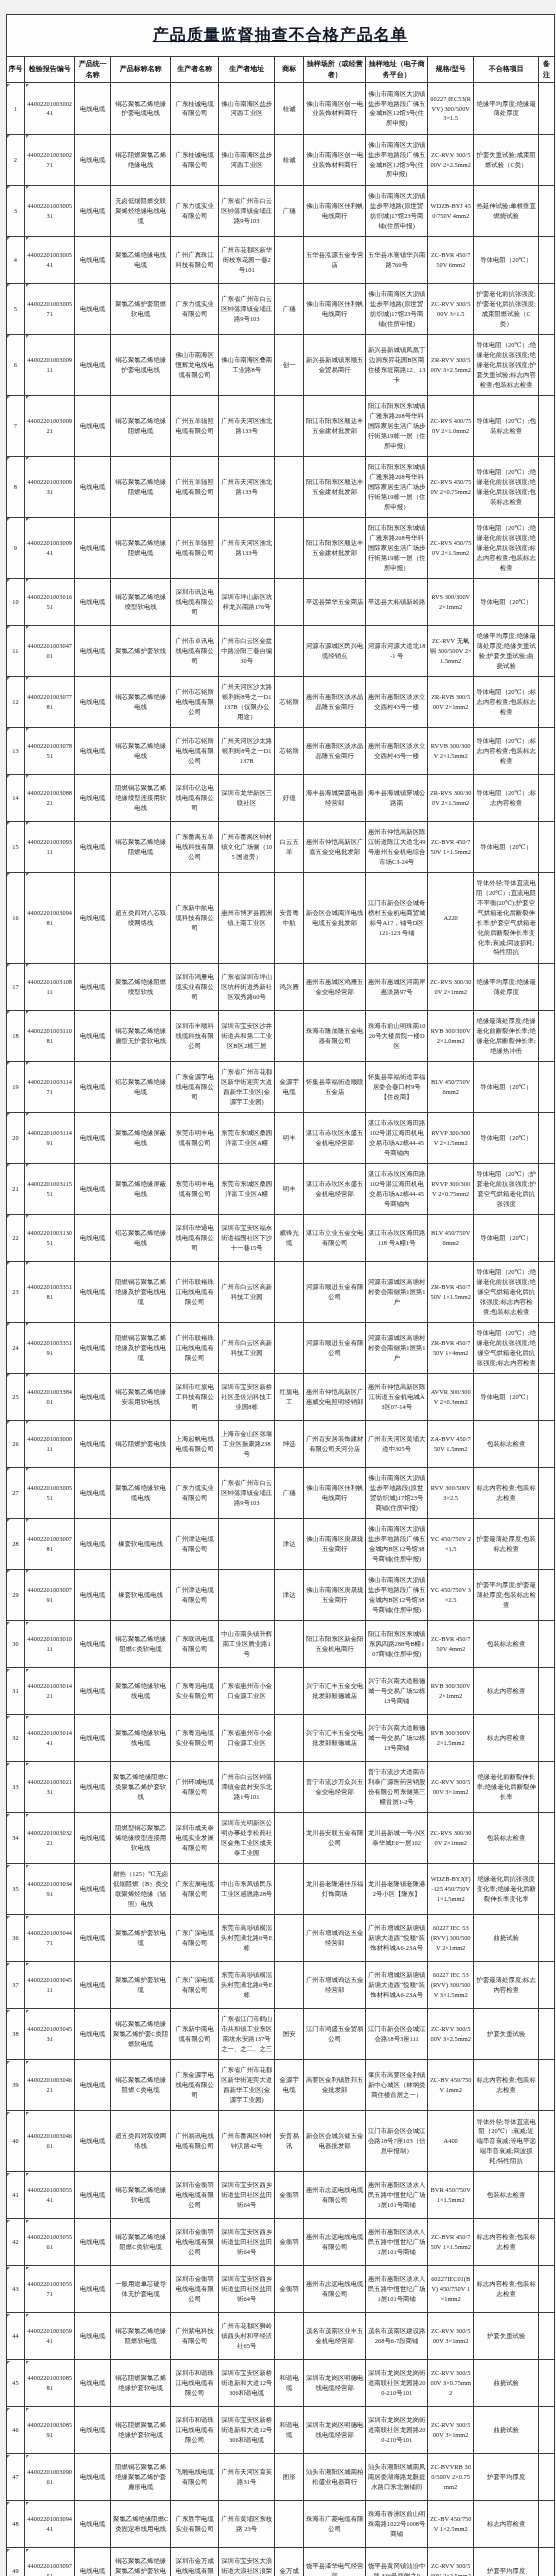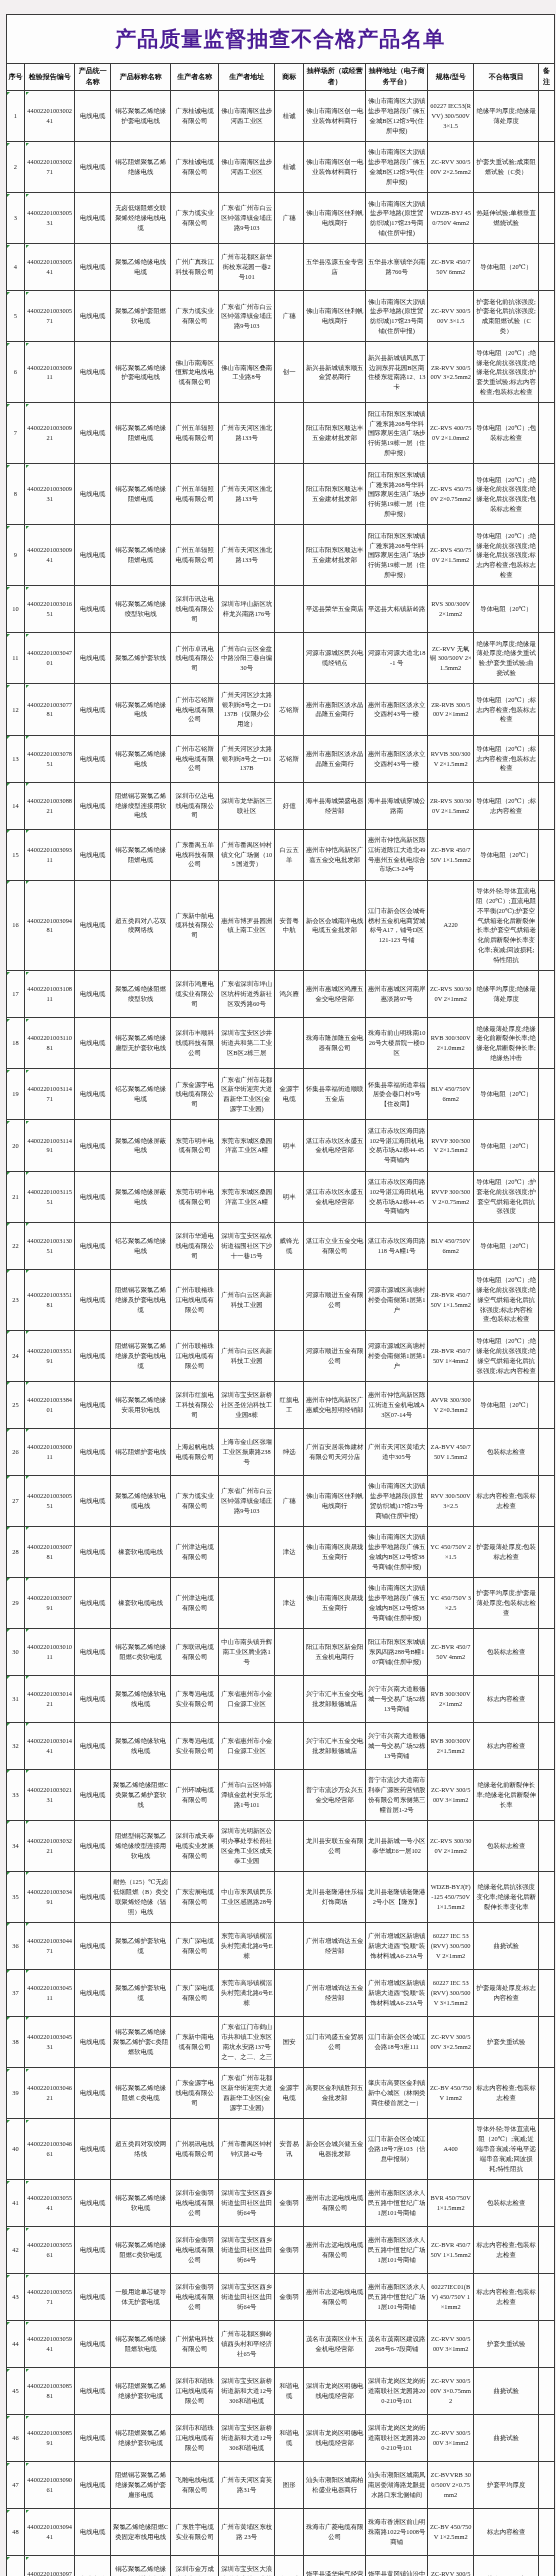--- a/index.html
+++ b/index.html
@@ -26,24 +26,25 @@
     padding:5.2px 1.5px;
     font-size:6.4px;
     line-height:1.55;
     word-break:break-all;
     position:relative;
     background:#fdfdfd;
   }
   .title-cell{
     font-family:"Liberation Sans","DejaVu Sans",sans-serif;
     font-weight:bold;
-    font-size:21px;
+    font-size:16px;
     letter-spacing:1px;
     padding:7.2px 0 8.2px 0;
-    color:#4c1d95;
+    color:#0f172a;
+    text-decoration:underline;
   }
   th{
     font-family:"Liberation Sans","DejaVu Sans",sans-serif;
     font-weight:bold;
     font-size:7px;
     padding:2.1px 1px;
     color:#111;
   }
   tbody td{min-height:31px;}
   tbody tr{height:47px;}

